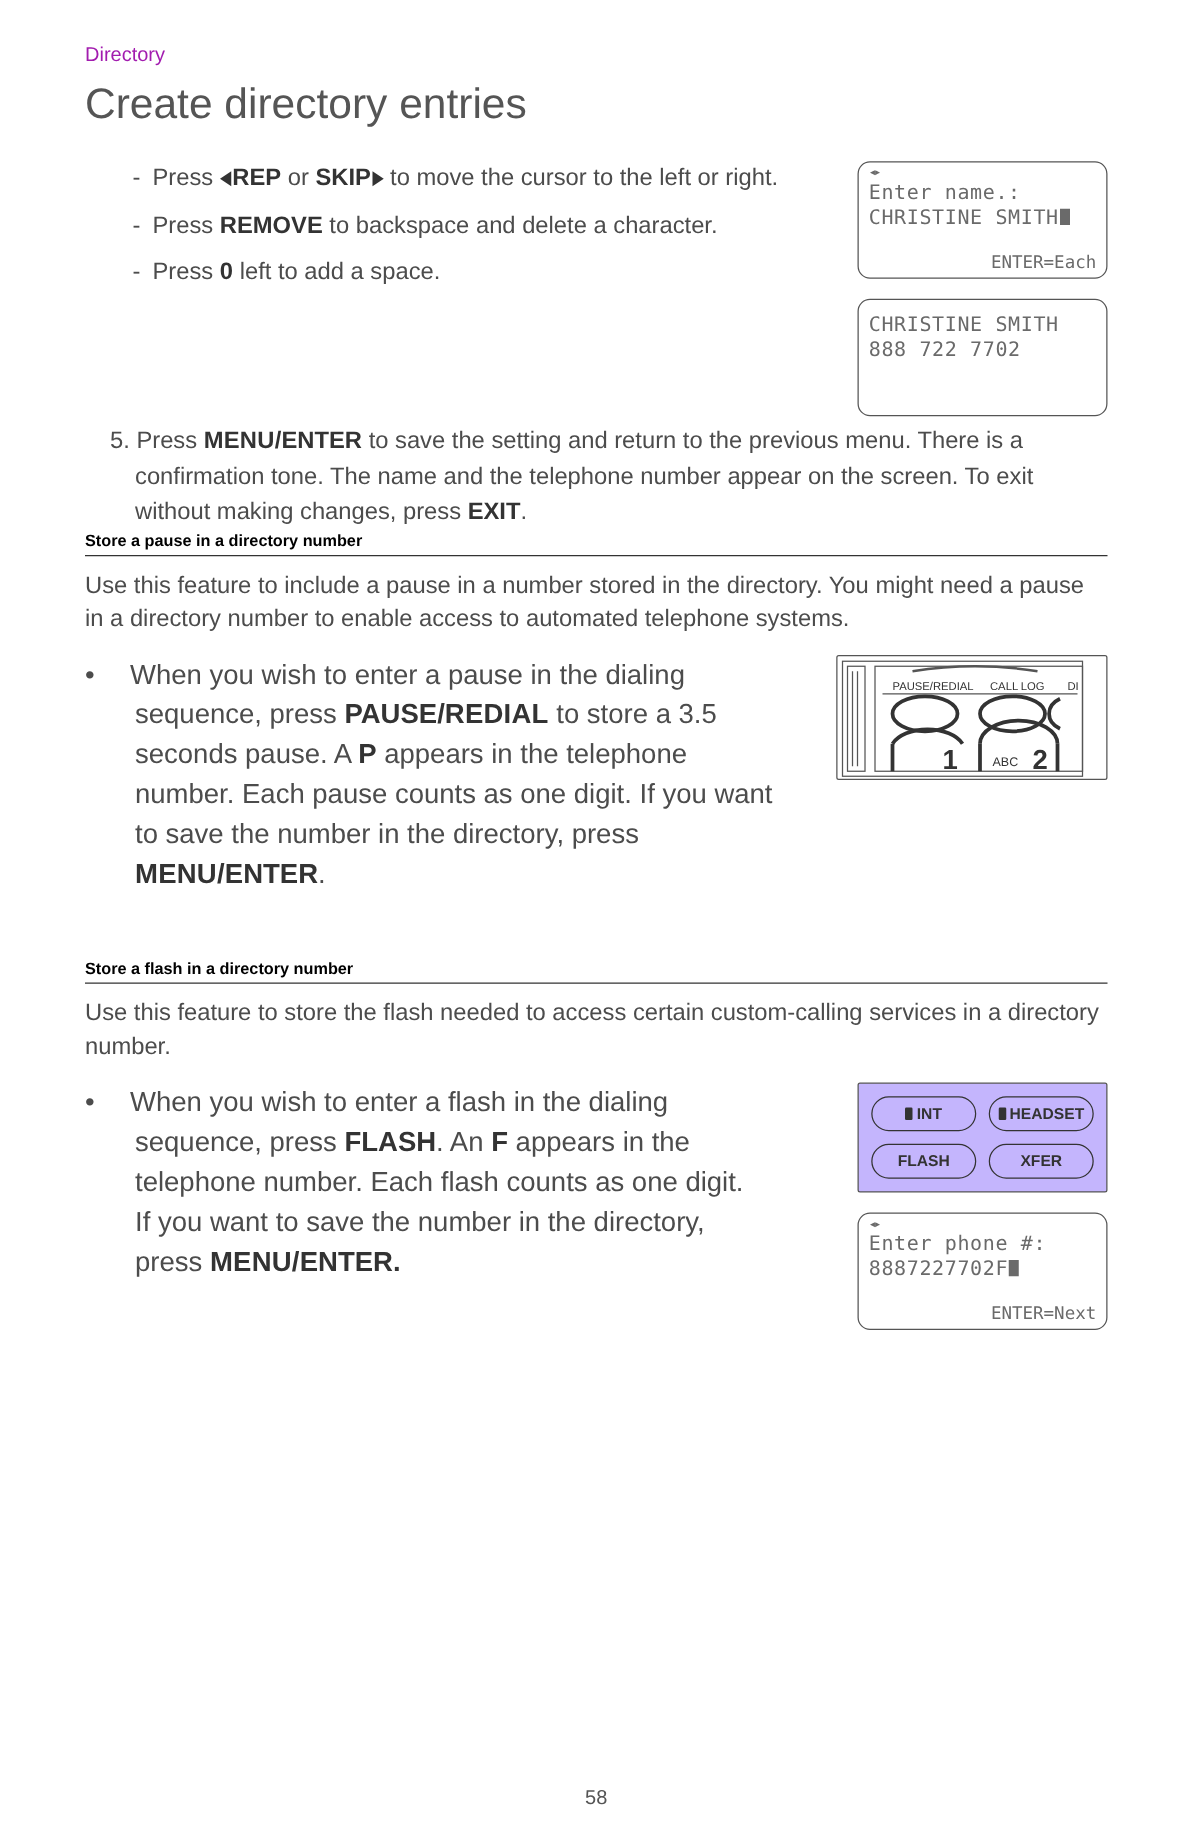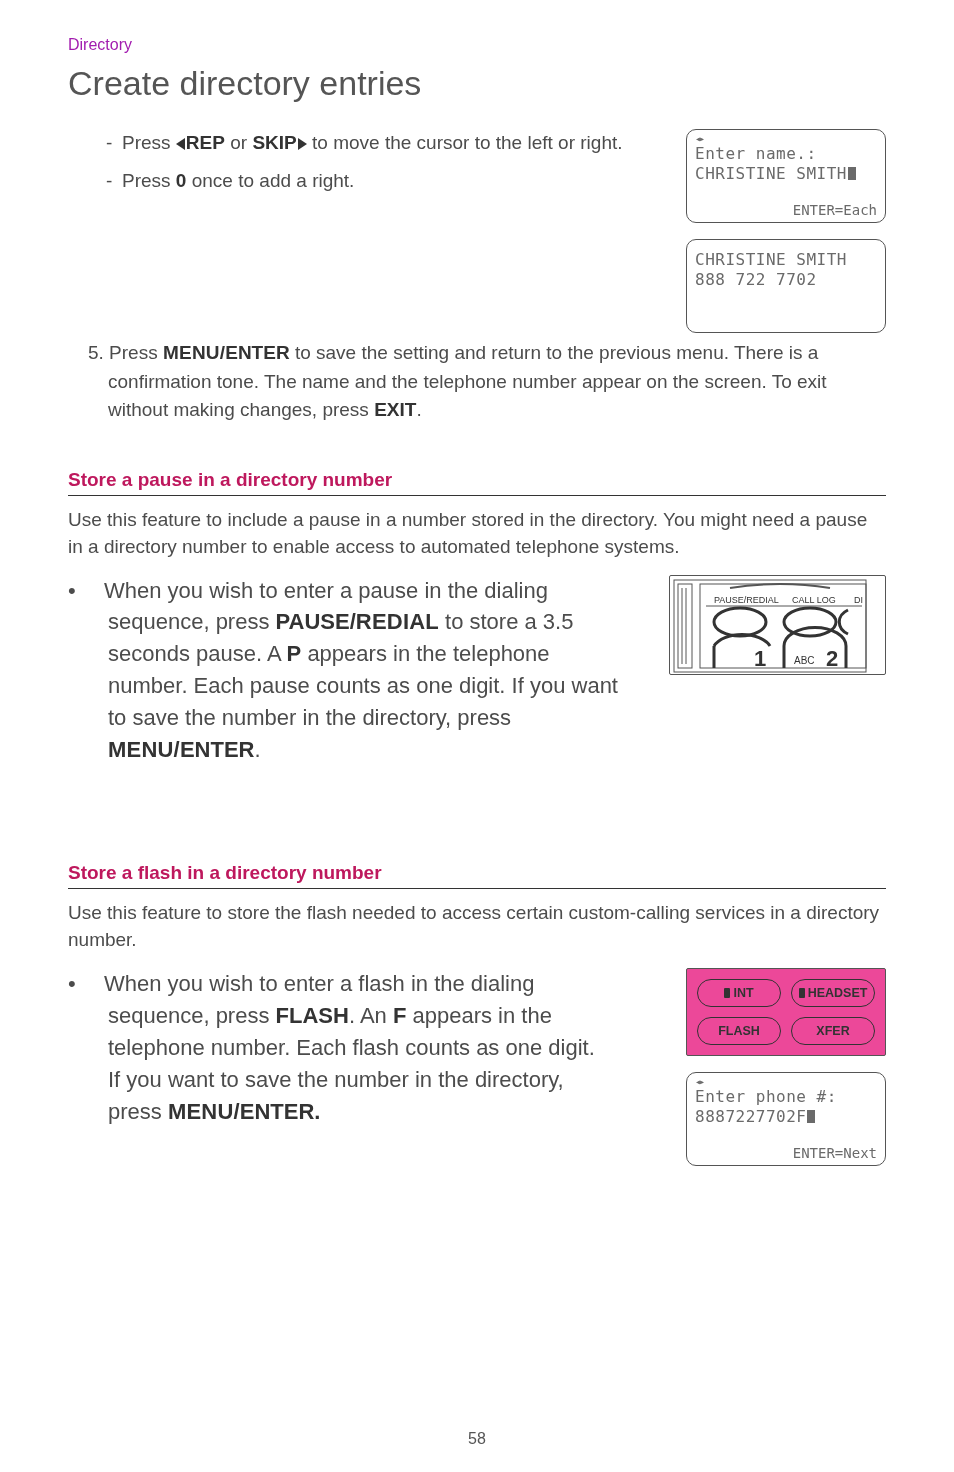--- a/index.html
+++ b/index.html
@@ -14,42 +14,42 @@
   }
   .top-label { font-size: 16px; color: #a21caf; margin-bottom: 10px; }
   .page-title { font-size: 34px; font-weight: 400; color: #555; margin-bottom: 26px; }
   .col-left { width: 560px; }
   ul.dashlist { list-style: none; padding-left: 40px; }
   ul.dashlist li { position: relative; font-size: 19px; color: #4c4c4c; line-height: 1.45; margin-bottom: 10px; padding-left: 14px; }
   ul.dashlist li::before { content: "-"; position: absolute; left: -2px; top: 0; }
   .bold { font-weight: 700; color: #333; }
   .sc { font-variant: small-caps; letter-spacing: .2px; }
   .step5 { font-size: 19px; color: #4c4c4c; line-height: 1.5; padding-left: 40px; text-indent: -20px; margin-top: 6px; }
-  .section-h { font-size: 19px; font-weight: 700; border-bottom: 1.5px solid #333; padding-bottom: 4px; margin-bottom: 10px; color: #be185d; margin-top: 44px; }
+  .section-h { font-size: 13px; font-weight: 700; border-bottom: 1.5px solid #333; padding-bottom: 4px; margin-bottom: 10px; color: #000000; }
   .body-p { font-size: 19px; color: #4c4c4c; line-height: 1.45; margin-bottom: 14px; }
   .bullet { font-size: 22px; color: #4c4c4c; line-height: 1.45; padding-left: 40px; text-indent: -20px; }
   .bullet .dot { display: inline-block; width: 16px; }
   .right-stack { display: flex; flex-direction: column; gap: 16px; }
   .lcd {
     width: 200px; height: 94px; border: 1.5px solid #555; border-radius: 10px;
     padding: 4px 8px 6px 8px; position: relative; font-family: monospace;
     color: #6a6a6a; background: #fff;
   }
   .lcd .arrows { font-size: 10px; letter-spacing: -2px; line-height: 1; }
   .lcd .line { font-size: 16px; line-height: 1.25; letter-spacing: 0.5px; white-space: nowrap; }
   .lcd .hint { position: absolute; bottom: 4px; right: 8px; font-size: 14px; }
   .lcd .cursor { display:inline-block; width:8px; height:13px; background:#6a6a6a; vertical-align: -1px; margin-left:1px;}
   .phone-snip {
     width: 217px; height: 100px; border: 1.5px solid #555; border-radius: 2px;
     position: relative; overflow: hidden; background:#fff;
   }
   .phone-snip svg { position:absolute; top:0; left:0; }
   .btn-panel {
     width: 200px; border: 1.5px solid #555; border-radius: 2px; padding: 10px;
-    display: grid; grid-template-columns: 1fr 1fr; gap: 10px 10px; background:#ec4899;
+    display: grid; grid-template-columns: 1fr 1fr; gap: 10px 10px; background:#c4b5fd;
   }
   .pbtn {
     border: 1.6px solid #333; border-radius: 18px; height: 28px;
     display: flex; align-items: center; justify-content: center;
     font-size: 12.5px; font-weight: 600; color: #333; gap:3px;
   }
   .led { width:6px; height:10px; background:#333; border-radius:1px; }
   .tri-l, .tri-r { display:inline-block; width:0; height:0; vertical-align: -1px;}
   .tri-l { border-top:6px solid transparent; border-bottom:6px solid transparent; border-right:9px solid #333; margin-right:1px;}
   .tri-r { border-top:6px solid transparent; border-bottom:6px solid transparent; border-left:9px solid #333; margin-left:1px;}
@@ -64,21 +64,24 @@
 <div class="top-label">Directory</div>
 <div class="page-title">Create directory entries</div>
 
 <div class="flex-between">
   <div class="col-left">
     <ul class="dashlist">
       <li>
         <span>Press </span><span class="tri-l"></span><span class="bold">REP</span><span> or </span><span class="bold">SKIP</span><span class="tri-r"></span><span> to move the cursor to the left or right.</span>
       </li>
       <li>
-        <span>Press </span><span class="bold">0</span><span> once to add a right.</span>
+        <span>Press </span><span class="bold">REMOVE</span><span> to backspace and delete a character.</span>
+      </li>
+      <li>
+        <span>Press </span><span class="bold">0</span><span> left to add a space.</span>
       </li>
     </ul>
   </div>
 
   <div class="right-stack">
     <div class="lcd">
       <div class="arrows">◂▸</div>
       <div class="line">Enter name.:</div>
       <div class="line"><span>CHRISTINE SMITH</span><span class="cursor"></span></div>
       <div class="hint">ENTER=Each</div>

